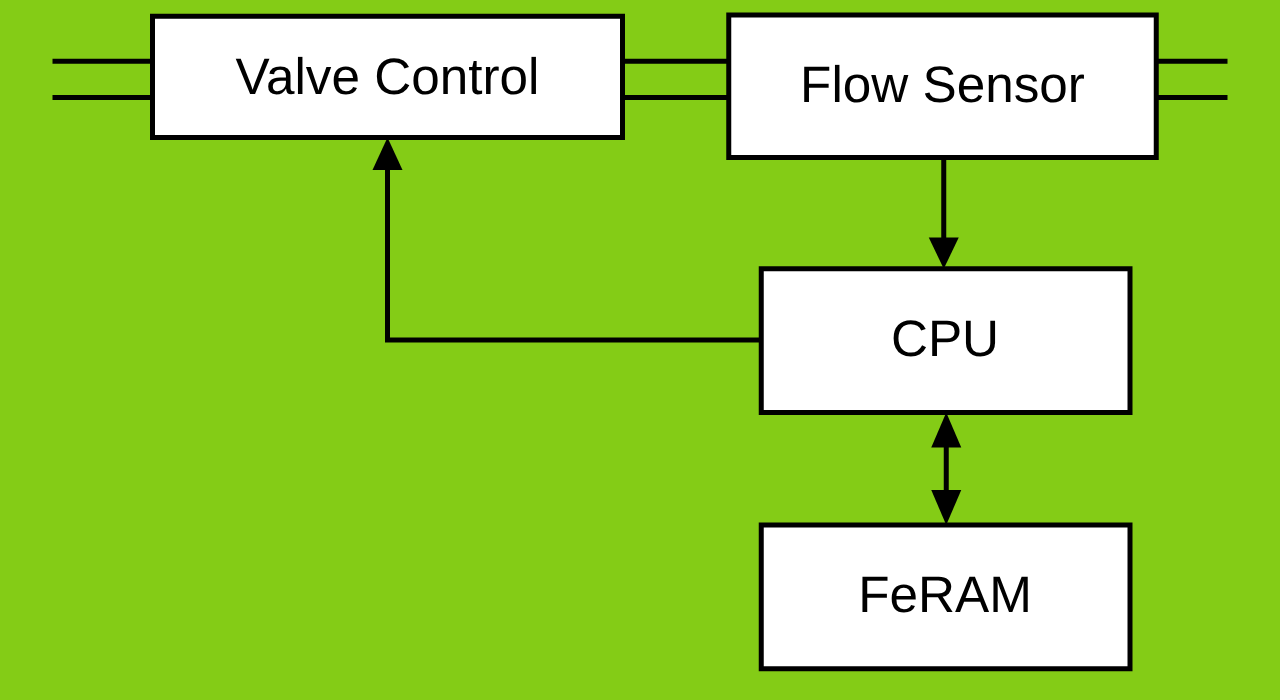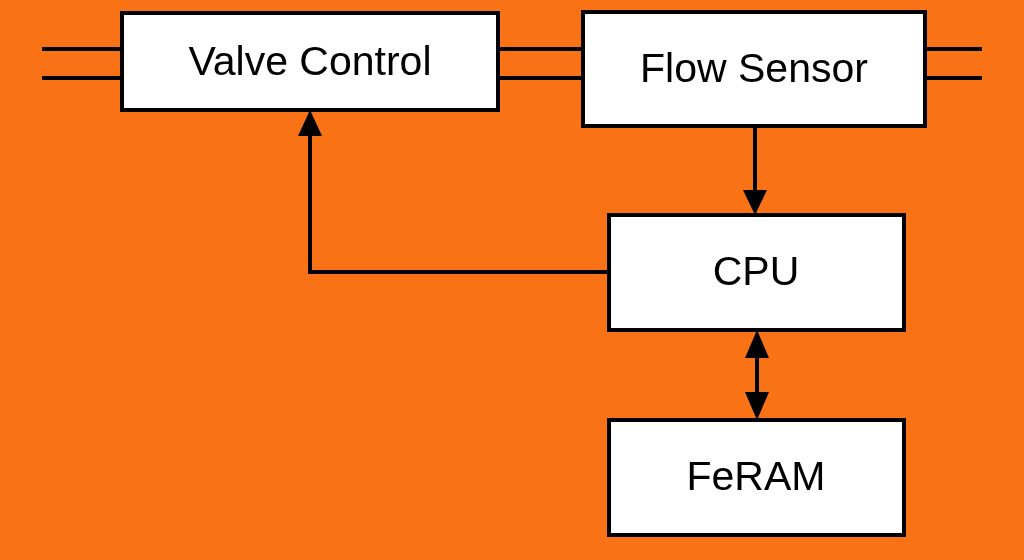--- a/index.html
+++ b/index.html
@@ -11,21 +11,21 @@
   body {
     width: 1024px;
     height: 560px;
     overflow: hidden;
     font-family: "Liberation Sans", sans-serif;
   }
   #diagram-root {
     position: relative;
     width: 1024px;
     height: 560px;
-    background: #f97316;
+    background: #84cc16;
   }
   #diagram-svg {
     position: absolute;
     left: 0;
     top: 0;
     width: 1024px;
     height: 560px;
     display: block;
   }
   .block-rect {

